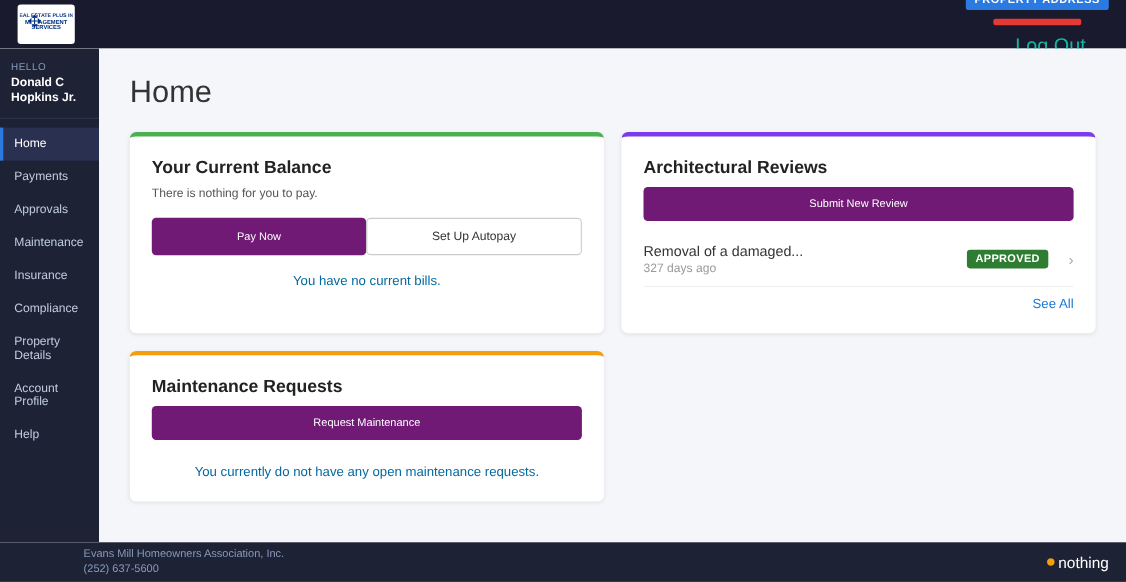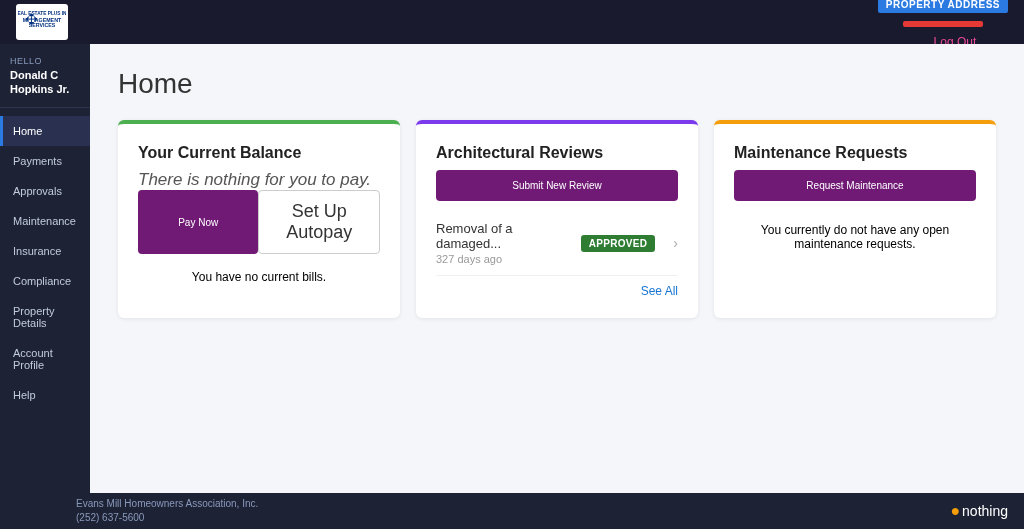--- a/index.html
+++ b/index.html
@@ -51,22 +51,22 @@
       letter-spacing: 0.5px;
     }
     .property-address-value {
       background: #e53935;
       color: white;
       font-size: 10px;
       padding: 3px 40px;
       border-radius: 2px;
     }
     .logout-btn {
-      color: #ec4899;
-      font-size: 12px;
+      color: #14b8a6;
+      font-size: 18px;
       background: none;
       border: none;
       cursor: pointer;
       margin-left: 24px;
     }
 
     
     .main-layout {
       display: flex;
       flex: 1;
@@ -126,21 +126,21 @@
     .page-title {
       font-size: 28px;
       font-weight: 300;
       color: #333;
       margin-bottom: 20px;
     }
 
     
     .cards-grid {
       display: grid;
-      grid-template-columns: 1fr 1fr 1fr;
+      grid-template-columns: 1fr 1fr;
       gap: 16px;
     }
 
     
     .card {
       background: white;
       border-radius: 6px;
       border-top: 4px solid #4caf50;
       box-shadow: 0 1px 4px rgba(0,0,0,0.08);
       padding: 20px;
@@ -152,23 +152,23 @@
       border-top-color: #f59e0b;
     }
 
     .card-title {
       font-size: 16px;
       font-weight: 600;
       color: #222;
       margin-bottom: 8px;
     }
     .card-subtitle {
-      font-size: 17px;
+      font-size: 11px;
       color: #555;
-      font-style: italic;
+      margin-bottom: 16px;
     }
 
     
     .btn-primary {
       background: #701a75;
       color: white;
       border: none;
       border-radius: 4px;
       padding: 10px 20px;
       font-size: 10px;
@@ -176,37 +176,37 @@
       cursor: pointer;
       width: 100%;
       margin-bottom: 10px;
     }
     .btn-outline {
       background: white;
       color: #333;
       border: 1px solid #ccc;
       border-radius: 4px;
       padding: 10px 20px;
-      font-size: 18px;
+      font-size: 11px;
       cursor: pointer;
       width: 100%;
     }
 
     .btn-row {
       display: flex;
       margin-bottom: 16px;
     }
     .btn-row .btn-primary,
     .btn-row .btn-outline {
       margin-bottom: 0;
     }
 
     .card-empty-msg {
       text-align: center;
-      color: #000000;
+      color: #0369a1;
       font-size: 12px;
       margin-top: 12px;
     }
 
     
     .review-item {
       display: flex;
       align-items: center;
       justify-content: space-between;
       padding: 10px 0;

